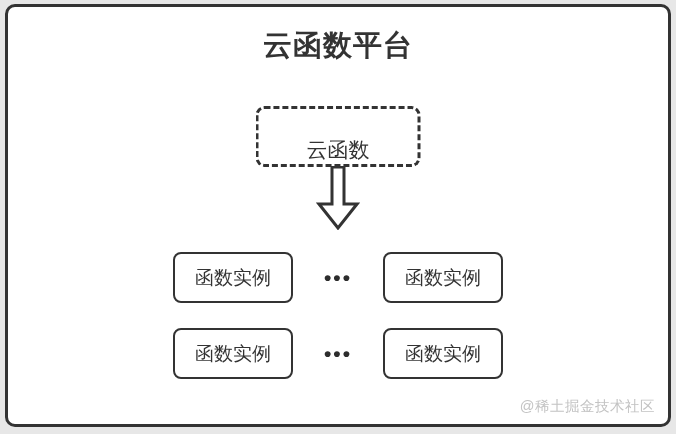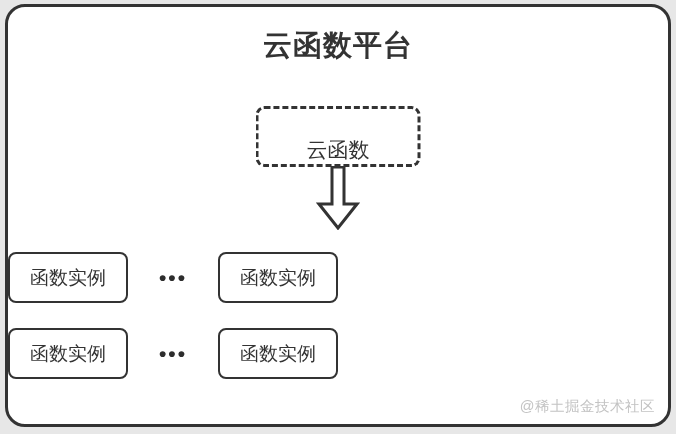--- a/index.html
+++ b/index.html
@@ -13,21 +13,21 @@
   }
   .frame {
     position: absolute;
     left: 5px;
     top: 4px;
     width: 666px;
     height: 423px;
     box-sizing: border-box;
     background: #ffffff;
     border: 3px solid #333333;
-    border-radius: 20px;
+    border-radius: 10px;
     padding-left: 46px;
   }
   .title {
     position: absolute;
     top: 19px;
     left: 0;
     width: 100%;
     text-align: center;
     font-size: 29px;
     font-weight: bold;
@@ -59,21 +59,21 @@
     width: 44px;
     height: 64px;
     z-index: 2;
   }
   .node-row {
     position: absolute;
     left: 0;
     width: 100%;
     display: flex;
     align-items: center;
-    justify-content: flex-start;
+    justify-content: center;
     gap: 29px;
   }
   .row-1 { top: 245px; }
   .row-2 { top: 321px; }
   .solid-box {
     width: 120px;
     height: 51px;
     box-sizing: border-box;
     border: 2.5px solid #333333;
     border-radius: 8px;

